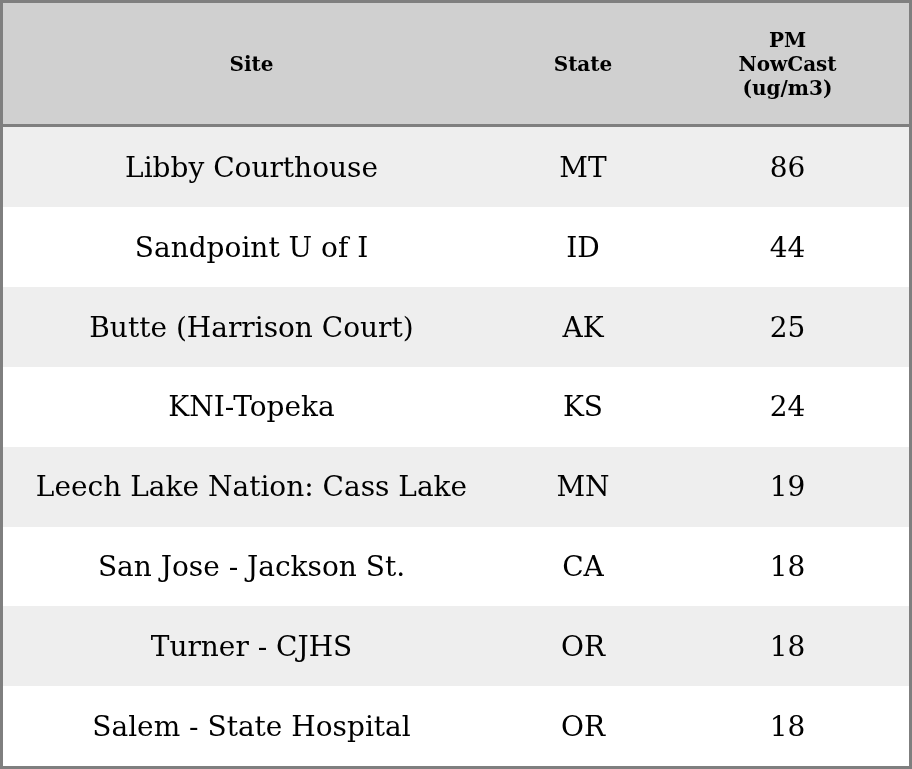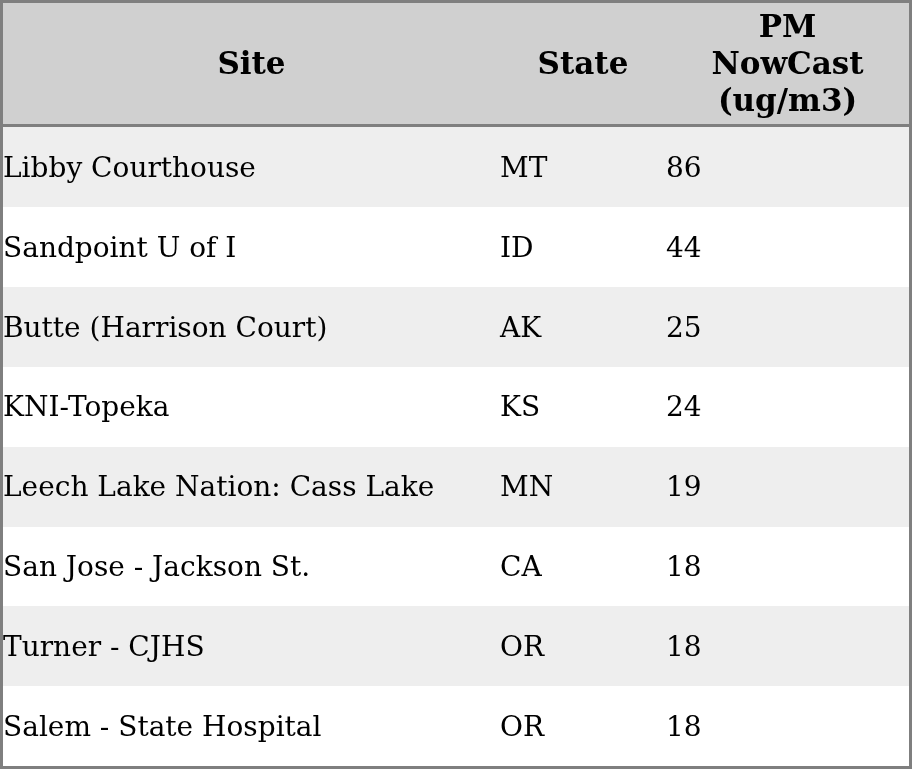--- a/index.html
+++ b/index.html
@@ -22,32 +22,33 @@
     border-collapse: collapse;
     table-layout: fixed;
   }
   col.col-site  { width: 497px; }
   col.col-state { width: 166px; }
   col.col-pm    { width: 243px; }
   thead th {
     background: #d0d0d0;
     border-bottom: 3px solid #7f7f7f;
     font-weight: bold;
-    font-size: 31px;
+    font-size: 20px;
     line-height: 1.2;
     text-align: center;
     vertical-align: middle;
     height: 121px;
     padding: 0;
   }
   thead th .hline {
     display: block;
   }
   tbody td {
     font-size: 28px;
+    text-align: center;
     vertical-align: middle;
     height: 57px;
     padding: 0;
     white-space: nowrap;
   }
   tbody tr:nth-child(odd)  { background: #eeeeee; }
   tbody tr:nth-child(even) { background: #ffffff; }
 </style>
 </head>
 <body>

